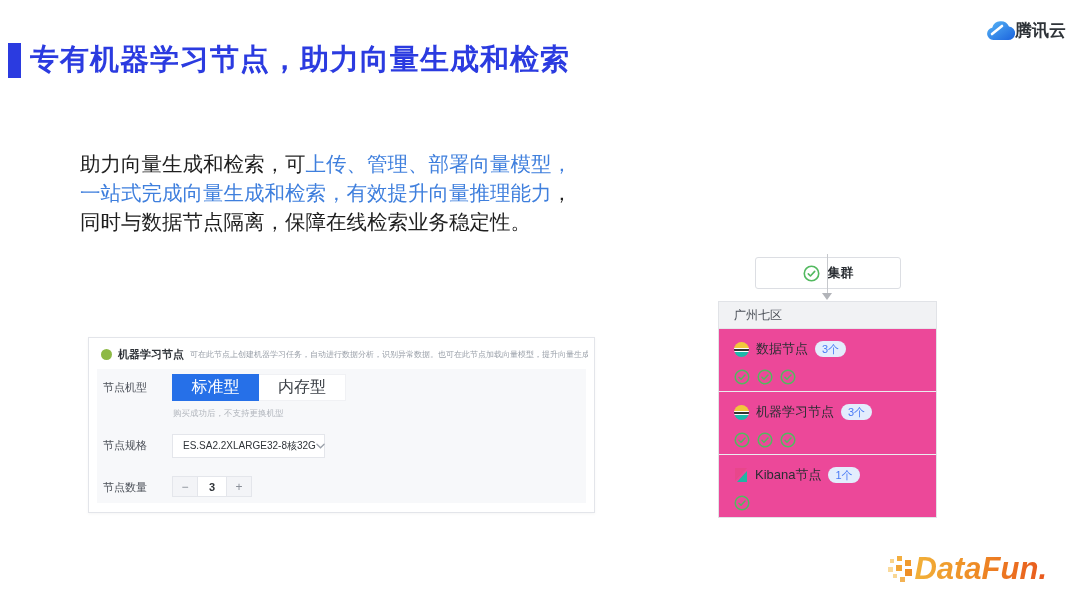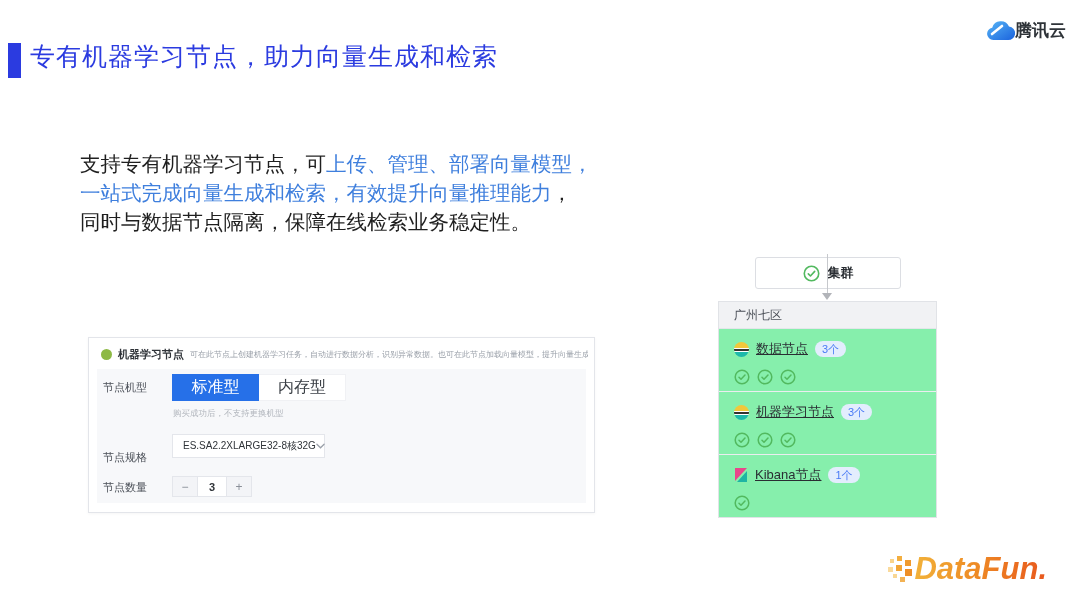--- a/index.html
+++ b/index.html
@@ -5,21 +5,21 @@
   * { margin:0; padding:0; box-sizing:border-box; }
   html,body { width:1080px; height:608px; }
   body {
     position:relative; background:#ffffff; overflow:hidden;
     font-family:"Liberation Sans", sans-serif; color:#333;
   }
 
   
   .title-bar { position:absolute; left:8px; top:43px; width:13px; height:35px; background:#2b3be0; }
   .slide-title {
-    position:absolute; left:30px; top:40px; font-size:25px; font-weight:normal;
+    position:absolute; left:30px; top:40px; font-size:29px; font-weight:bold;
     color:#2b3be0; letter-spacing:1px; white-space:nowrap;
   }
 
   
   .tencent-logo { position:absolute; right:14px; top:19px; display:flex; align-items:center; }
   .tencent-label { font-size:17px; font-weight:bold; color:#2e3338; }
 
   
   .intro {
     position:absolute; left:80px; top:150px; width:520px;
@@ -32,21 +32,21 @@
     position:absolute; left:88px; top:337px; width:507px; height:176px;
     background:#ffffff; border:1px solid #e3e5ea; box-shadow:0 1px 3px rgba(0,0,0,0.04);
   }
   .panel-header { position:absolute; left:12px; top:9px; right:6px; display:flex; align-items:center; gap:6px; overflow:hidden; }
   .legend-dot { width:11px; height:11px; border-radius:50%; background:#8db944; flex:0 0 auto; }
   .legend-title { font-size:11px; font-weight:bold; color:#2f3338; white-space:nowrap; }
   .legend-desc { font-size:8px; color:#9aa0a9; white-space:nowrap; overflow:hidden; }
   .form-bg { position:absolute; left:8px; right:8px; top:31px; bottom:9px; background:#f7f8fa; }
   .field-label { position:absolute; font-size:11px; color:#4a4f57; }
   .lbl-type { left:14px; top:42px; }
-  .lbl-spec { left:14px; top:112px; }
+  .lbl-spec { left:14px; top:100px; }
   .lbl-count { left:14px; top:142px; }
 
   .tabs { position:absolute; left:83px; top:36px; display:flex; }
   .tab { width:87px; height:27px; font-size:16px; display:flex; align-items:center; justify-content:center; cursor:pointer; }
   .tab.active { background:#2670e8; color:#ffffff; }
   .tab.inactive { background:#ffffff; color:#3a3f45; border:1px solid #f0f1f4; border-left:none; }
   .tab-hint { position:absolute; left:84px; top:70px; font-size:8.5px; color:#b3b7be; }
 
   .dropdown {
     position:absolute; left:83px; top:96px; width:153px; height:24px; background:#ffffff;
@@ -72,30 +72,30 @@
     display:flex; align-items:center; justify-content:center; gap:8px;margin-top:35px;
   }
   .cluster-label { font-size:13px; font-weight:bold; color:#2a2e33; }
   .connector-line { position:absolute; left:827px; top:254px; width:1px; height:39px; background:#c6c8cc; }
   .connector-arrow {
     position:absolute; left:822px; top:293px; width:0; height:0;
     border-left:5px solid transparent; border-right:5px solid transparent; border-top:7px solid #b2b4b9;
   }
   .zone-box {
     position:absolute; left:718px; top:301px; width:219px; height:217px;
-    background:#86efac; border:1px solid #e1e3e7; display:flex; flex-direction:column;
+    background:#ec4899; border:1px solid #e1e3e7; display:flex; flex-direction:column;
   }
   .zone-header {
     height:27px; flex:0 0 auto; background:#f1f2f4; border-bottom:1px solid #e4e6ea;
     font-size:12px; color:#4a4f57; line-height:26px; padding-left:15px;
   }
   .node-section { flex:1; padding:11px 15px 0 15px; border-bottom:1px solid #ebedf0; }
   .node-section:last-child { border-bottom:none; }
   .node-row { display:flex; align-items:center; gap:7px; }
-  .node-label { font-size:13px; color:#2a2e33;text-decoration:underline; }
+  .node-label { font-size:13px; color:#2a2e33; }
   .count-badge {
     background:#e3edfd; color:#4879f5; font-size:11px; border-radius:9px;
     padding:1px 7px; line-height:14px;
   }
   .checks-row { display:flex; gap:7px; margin-top:11px; }
 
   .es-icon {
     width:15px; height:15px; border-radius:50%; flex:0 0 auto;
     background:linear-gradient(180deg,#f1c83b 0%,#f1c83b 38%,#ffffff 38%,#ffffff 45%,#33322e 45%,#33322e 58%,#ffffff 58%,#ffffff 64%,#1db8aa 64%,#1db8aa 100%);
   }
@@ -136,21 +136,21 @@
           <stop offset="1" stop-color="#1a62dd"></stop>
       </linearGradient>
     </defs>
     <path d="M8.2 20a6.2 6.2 0 0 1-1-12.3A9 9 0 0 1 24 6.4 6.6 6.6 0 0 1 22.6 20z" fill="url(#tcg)"></path>
     <path d="M7 14l10-8" stroke="#ffffff" stroke-width="2.6" stroke-linecap="round" fill="none"></path>
   </svg>
   <span class="tencent-label">腾讯云</span>
 </div>
 
 <div class="intro">
-  <div><span>支持专有机器学习节点，可</span><span class="blue">上传、管理、部署向量模型，</span></div>
+  <div><span>助力向量生成和检索，可</span><span class="blue">上传、管理、部署向量模型，</span></div>
   <div><span class="blue">一站式完成向量生成和检索，有效提升向量推理能力</span><span>，</span></div>
   <div><span>同时与数据节点隔离，保障在线检索业务稳定性。</span></div>
 </div>
 
 <div class="panel">
   <div class="panel-header">
     <span class="legend-dot"></span>
     <span class="legend-title">机器学习节点</span>
     <span class="legend-desc">可在此节点上创建机器学习任务，自动进行数据分析，识别异常数据。也可在此节点加载向量模型，提升向量生成和向量检索能力。</span>
   </div>

